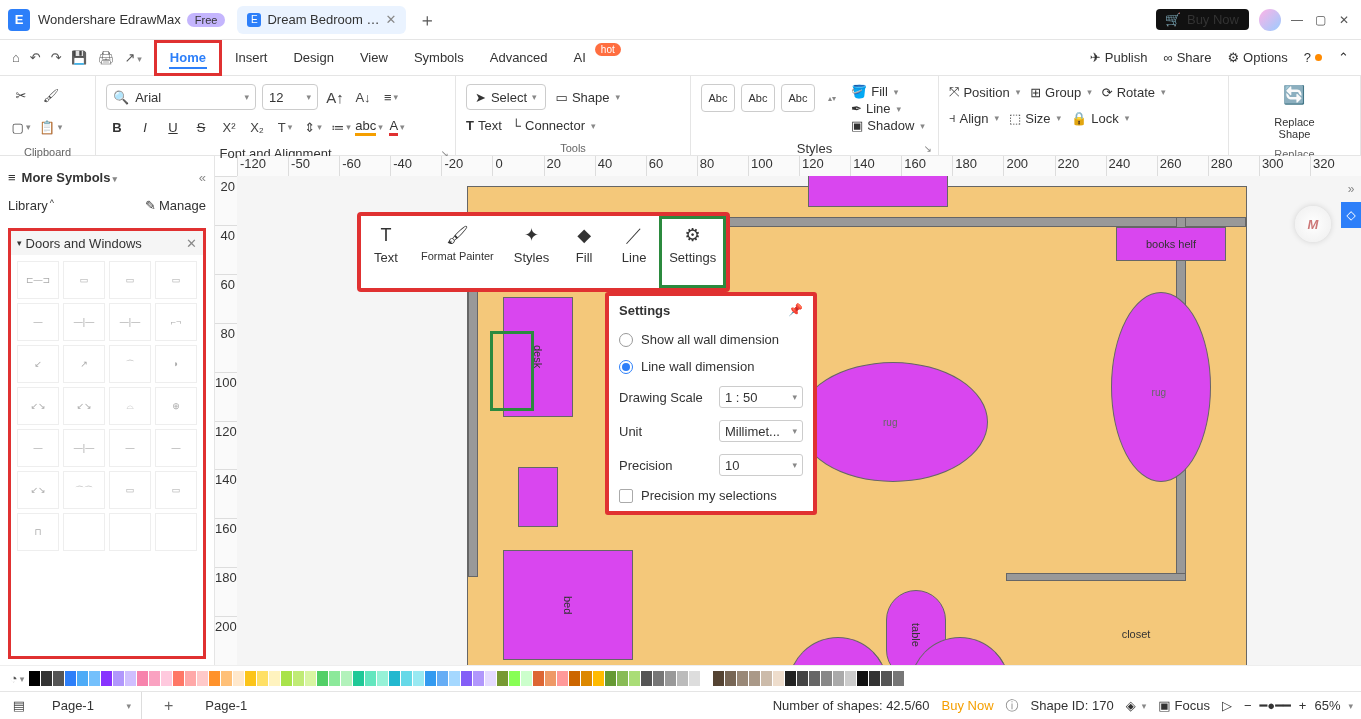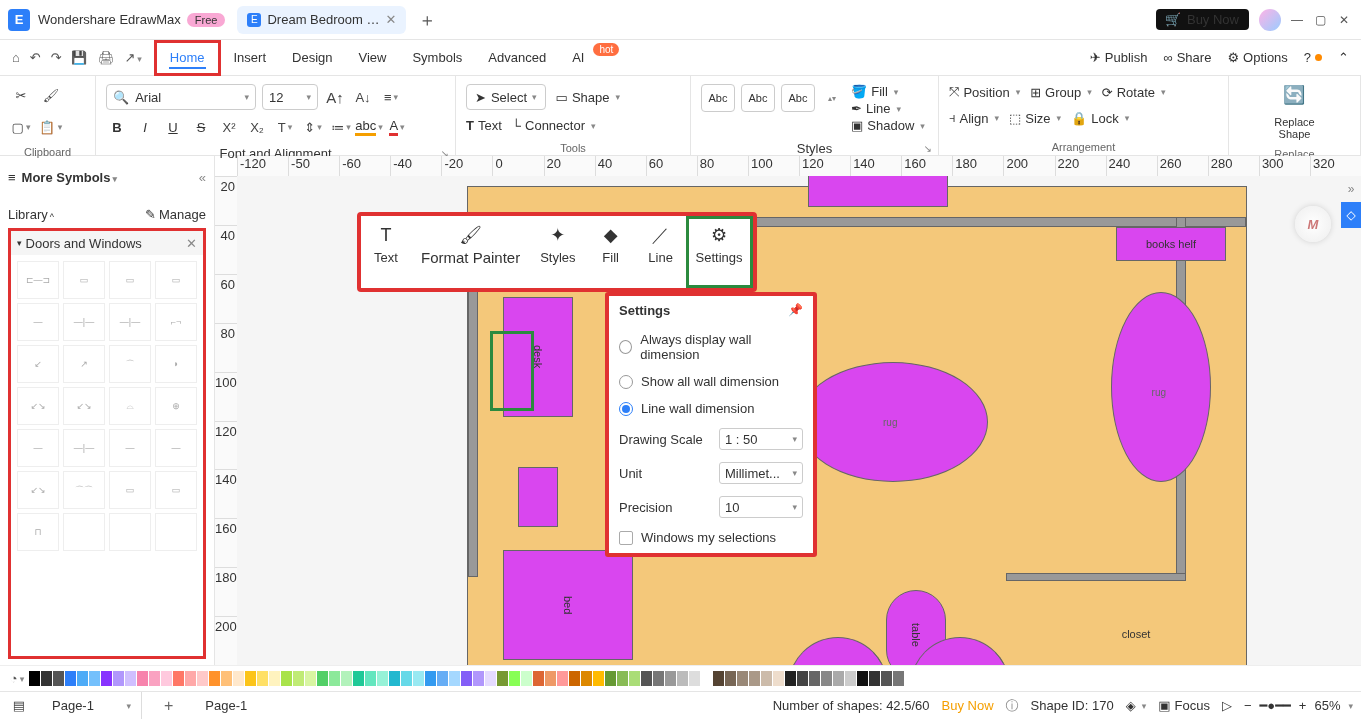--- a/index.html
+++ b/index.html
@@ -1,35 +1,35 @@
 <!DOCTYPE html>
 <html><head>
 <meta charset="utf-8">
 <style>
 * { margin:0; padding:0; box-sizing:border-box; font-family:"Segoe UI",Arial,sans-serif; font-size:13px; color:#333;}
 body { width:1361px; height:719px; background:#fff; overflow:hidden; position:relative;}
 .titlebar { display:flex; align-items:center; height:40px; background:#fff; border-bottom:1px solid #e5e5e5; padding:0 8px;}
 .app-icon { width:22px; height:22px; background:#2d7ff9; border-radius:4px; margin-right:8px; display:flex; align-items:center; justify-content:center; color:#fff; font-weight:bold;}
 .app-name { margin-right:6px;}
-.free-badge { background:#f9a8d4; border-radius:10px; padding:1px 8px; font-size:11px; margin-right:12px;}
+.free-badge { background:#c4b5fd; border-radius:10px; padding:1px 8px; font-size:11px; margin-right:12px;}
 .tab-strip { display:flex; align-items:center; height:100%;}
 .doc-tab { display:flex; align-items:center; height:28px; background:#eaf3ff; border-radius:6px; padding:0 10px; gap:6px; font-size:12px;}
 .doc-tab .tab-icon { width:14px; height:14px; background:#2d7ff9; border-radius:3px; display:flex; align-items:center; justify-content:center; color:#fff; font-size:10px;}
 .tab-plus { margin-left:12px; font-size:18px; color:#555; cursor:pointer;}
 .titlebar .right { margin-left:auto; display:flex; align-items:center; gap:10px;}
 .buy-btn { background:#111; color:#fff; border-radius:4px; padding:3px 10px; display:flex; align-items:center; gap:5px;}
 .avatar { width:22px; height:22px; border-radius:50%; background:linear-gradient(135deg,#ffb3e6,#99ccff);}
 .win-ctl { width:14px; height:14px; color:#555; font-size:12px;}
 
 .menubar { display:flex; align-items:center; height:36px; border-bottom:1px solid #e5e5e5;}
 .menubar .qat { display:flex; align-items:center; gap:10px; padding:0 12px;}
 .qat span { color:#555; cursor:pointer;}
 .menu-tabs { display:flex; align-items:center; height:100%;}
 .menu-tab { padding:0 13px; height:100%; display:flex; align-items:center; cursor:pointer; position:relative;}
-.menu-tab.active { color:#2d7ff9; font-weight:400;}
+.menu-tab.active { color:#2d7ff9; font-weight:700;}
 .menu-tab.active::after { content:""; position:absolute; bottom:4px; left:12px; right:12px; height:2px; background:#2d7ff9;}
 .home-highlight { border:3px solid #e03131; padding:0 !important; display:flex; align-items:center;}
 .home-highlight .menu-tab { height:30px;}
 .hot-badge { background:#ff6e40; color:#fff; font-size:10px; border-radius:8px; padding:1px 6px; position:relative; top:-8px; left:-4px;}
 .menubar .menu-right { margin-left:auto; display:flex; gap:16px; padding-right:12px; align-items:center;}
 .menubar .menu-right span { display:flex; align-items:center; gap:4px; cursor:pointer;}
 .help-dot { width:7px; height:7px; border-radius:50%; background:#ff8a00;}
 
 .ribbon { display:flex; height:80px; border-bottom:1px solid #e5e5e5;}
 .ribbon-group { display:flex; flex-direction:column; height:100%; border-right:1px solid #e5e5e5;}
@@ -50,21 +50,21 @@
 
 .main { display:flex; height:calc(100% - 40px - 36px - 80px - 26px - 28px);}
 
 .side { width:215px; border-right:1px solid #e5e5e5; display:flex; flex-direction:column; padding:6px 8px; gap:6px;}
 .side-head { display:flex; align-items:center; gap:6px; height:30px;}
 .side-head .title { font-weight:600;}
 .collapse-ic { margin-left:auto; color:#888;}
 .search-row { display:flex; gap:4px;}
 .search-row input { flex:1; height:26px; border:1px solid #ccc; border-radius:4px; padding:0 8px;}
 .search-row button { height:26px; background:#2d7ff9; color:#fff; border:none; border-radius:4px; padding:0 10px; cursor:pointer;}
-.lib-row { display:flex; align-items:flex-end; height:24px;}
+.lib-row { display:flex; align-items:flex-start; height:24px;}
 .lib-row .manage { margin-left:auto; display:flex; gap:3px; cursor:pointer;}
 .shapes-panel { border:3px solid #e03131; flex:1; overflow:hidden;}
 .shapes-head { display:flex; align-items:center; padding:3px 6px; background:#f5f5f5; height:24px; font-size:12px;}
 .shapes-head .x { margin-left:auto; cursor:pointer; color:#888;}
 .shape-grid { display:grid; grid-template-columns:repeat(4,1fr); gap:4px; padding:6px;}
 .shape-cell { height:38px; border:1px solid #eee; display:flex; align-items:center; justify-content:center; color:#aaa; font-size:9px;}
 
 .canvas-wrap { flex:1; display:flex; position:relative;}
 .canvas-wrap .ruler-h { height:20px; background:#fafafa; display:flex; position:absolute; left:22px; right:0; top:0; font-size:9px; color:#888;}
 .ruler-h span { flex:1; border-left:1px solid #ddd; padding-left:2px;}
@@ -81,21 +81,21 @@
 .desk-obj { left:35px; top:110px; width:70px; height:120px; display:flex; align-items:center; justify-content:center; writing-mode:vertical-rl; font-size:11px;}
 .bed-obj { left:35px; bottom:5px; width:130px; height:110px; display:flex; align-items:center; justify-content:center; writing-mode:vertical-rl; font-size:11px;}
 .table-obj { right:300px; bottom:-15px; width:60px; height:90px; border-radius:30px; writing-mode:vertical-rl; display:flex; align-items:center; justify-content:center; font-size:11px;}
 .chair-obj { width:100px; height:50px; border-radius:50px 50px 0 0; border:1px solid #666; background:#fff;}
 .wall { background:#999 !important;}
 
 .float-tb { position:absolute; border:4px solid #e03131; top:36px; left:120px; background:#fff; border-radius:4px; display:flex; z-index:10;}
 .float-tb .item { display:flex; flex-direction:column; align-items:center; justify-content:flex-start; padding:8px 10px 6px; min-width:50px; height:72px; cursor:pointer; font-size:11px; gap:4px;}
 .float-tb .item.settings-sel { outline:3px solid #2b8a3e; outline-offset:-3px;}
 .float-tb .icon { font-size:18px; height:22px; display:flex; align-items:center;}
-.float-tb .item .multi { font-size:15px; line-height:1.1; text-align:center;}
+.float-tb .item .multi { font-size:11px; line-height:1.1; text-align:center;}
 
 .settings-panel { position:absolute; top:116px; left:368px; width:212px; border:4px solid #e03131; background:#fff; z-index:9; border-radius:3px;}
 .settings-panel .hdr { display:flex; align-items:center; height:28px; padding:0 10px; font-weight:600;}
 .settings-panel .hdr .pin { margin-left:auto; font-size:12px; cursor:pointer;}
 .settings-panel .body { padding:8px 10px; display:flex; flex-direction:column; gap:12px;}
 .radio-row, .chk-row, .field-row { display:flex; align-items:center; gap:8px; font-size:12px; cursor:pointer;}
 .radio { width:14px; height:14px; border:1px solid #999; border-radius:50%; display:flex; align-items:center; justify-content:center;}
 .radio.sel { border-color:#2d7ff9;}
 .radio.sel::after { content:""; width:8px; height:8px; background:#2d7ff9; border-radius:50%;}
 .chk { width:14px; height:14px; border:1px solid #aaa; border-radius:2px;}
@@ -327,21 +327,20 @@
         <span class="icon-txt dd">
             <span>⬚</span>
             <span>Size</span>
           </span>
         <span class="icon-txt dd">
             <span>🔒</span>
             <span>Lock</span>
           </span>
       </div>
     </div>
-    <div class="label">Arrangement</div>
   </div>
   <div class="ribbon-group" style="flex:1;">
     <div class="body" style="justify-content:center;">
       <div class="vcol grey" style="align-items:center;">
         <span style="font-size:18px;">🔄</span>
         <span style="font-size:11px; white-space:pre; text-align:center;">Replace
 Shape</span>
       </div>
     </div>
     <div class="label">Replace</div>
@@ -491,24 +490,20 @@
             <span>Settings</span>
           </div>
       </div>
 
       <div class="settings-panel">
         <div class="hdr">
             <span>Settings</span>
             <span class="pin">📌</span>
           </div>
         <div class="body">
-          <div class="radio-row">
-              <span class="radio"></span>
-              <span>Always display wall dimension</span>
-            </div>
           <div class="radio-row">
               <span class="radio"></span>
               <span>Show all wall dimension</span>
             </div>
           <div class="radio-row">
               <span class="radio sel"></span>
               <span>Line wall dimension</span>
             </div>
           <div class="field-row">
               <span>Drawing Scale</span>
@@ -526,21 +521,21 @@
             </div>
           <div class="field-row">
               <span>Precision</span>
               <div class="fld">
                 <span>10</span>
                 <span style="color:#888;font-size:9px;">▾</span>
               </div>
             </div>
           <div class="chk-row">
               <span class="chk"></span>
-              <span>Windows my selections</span>
+              <span>Precision my selections</span>
             </div>
         </div>
       </div>
 
       <div class="ai-orb">M</div>
     </div>
   </div>
 </div>
 
 <div class="rdock">

